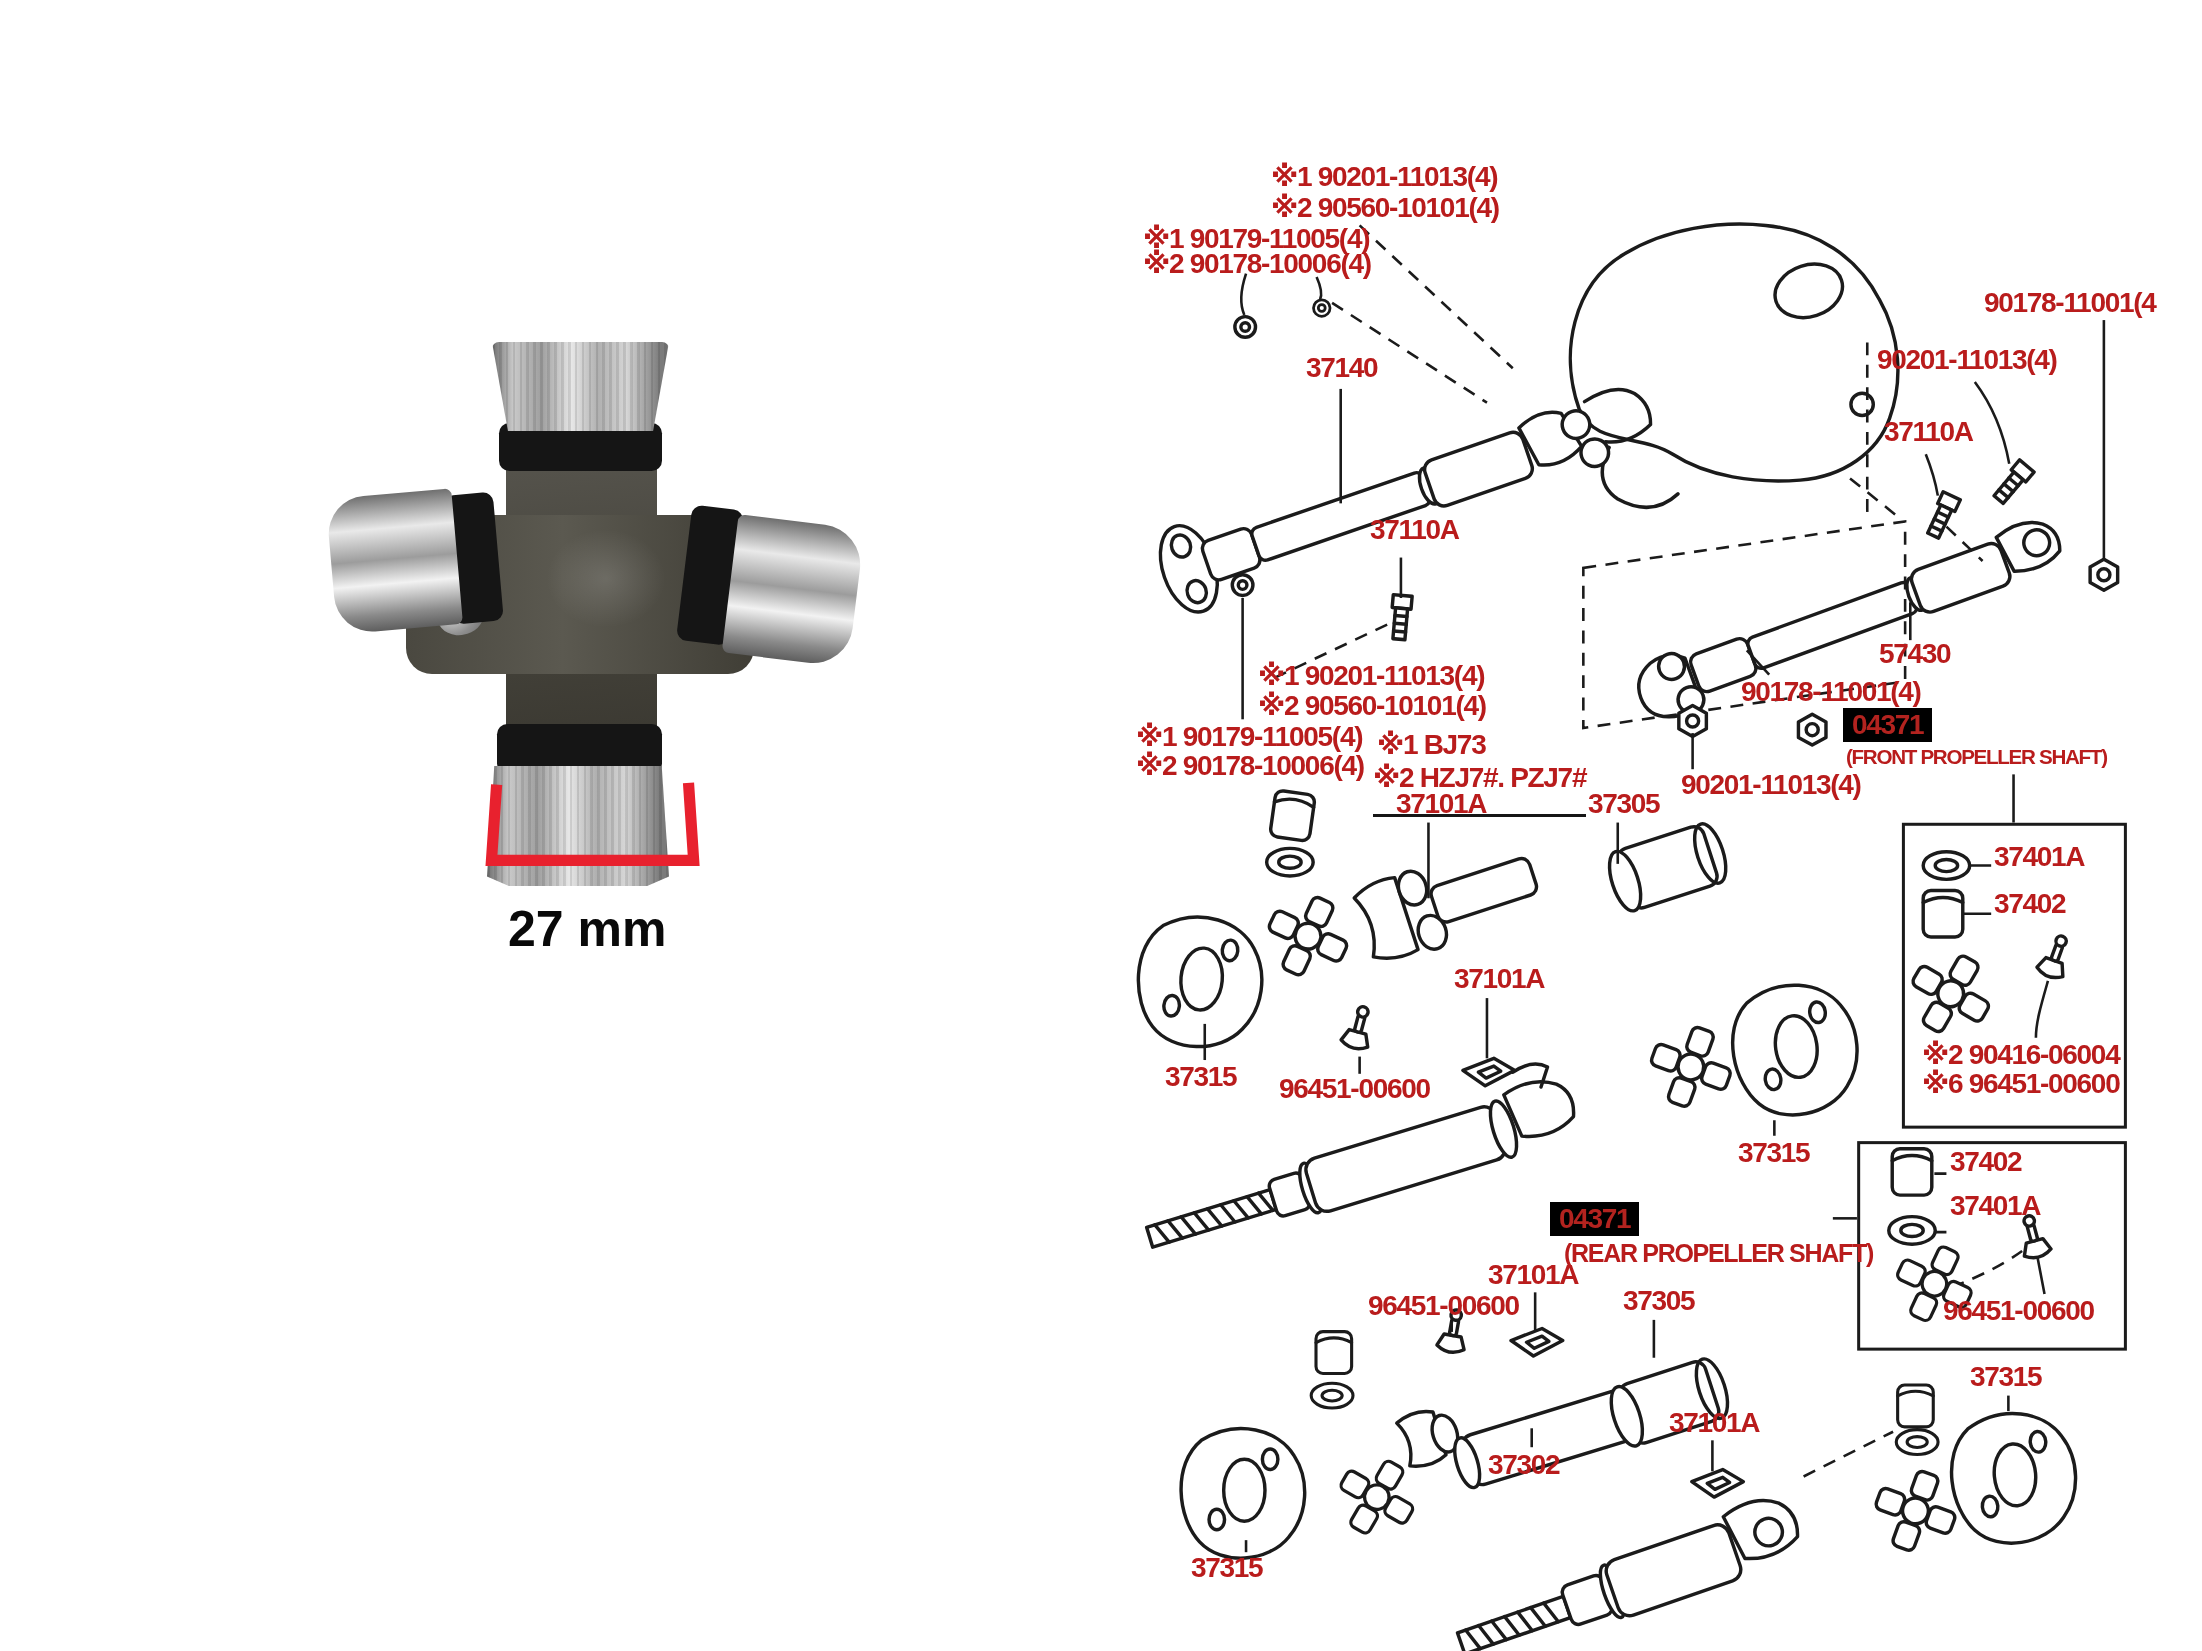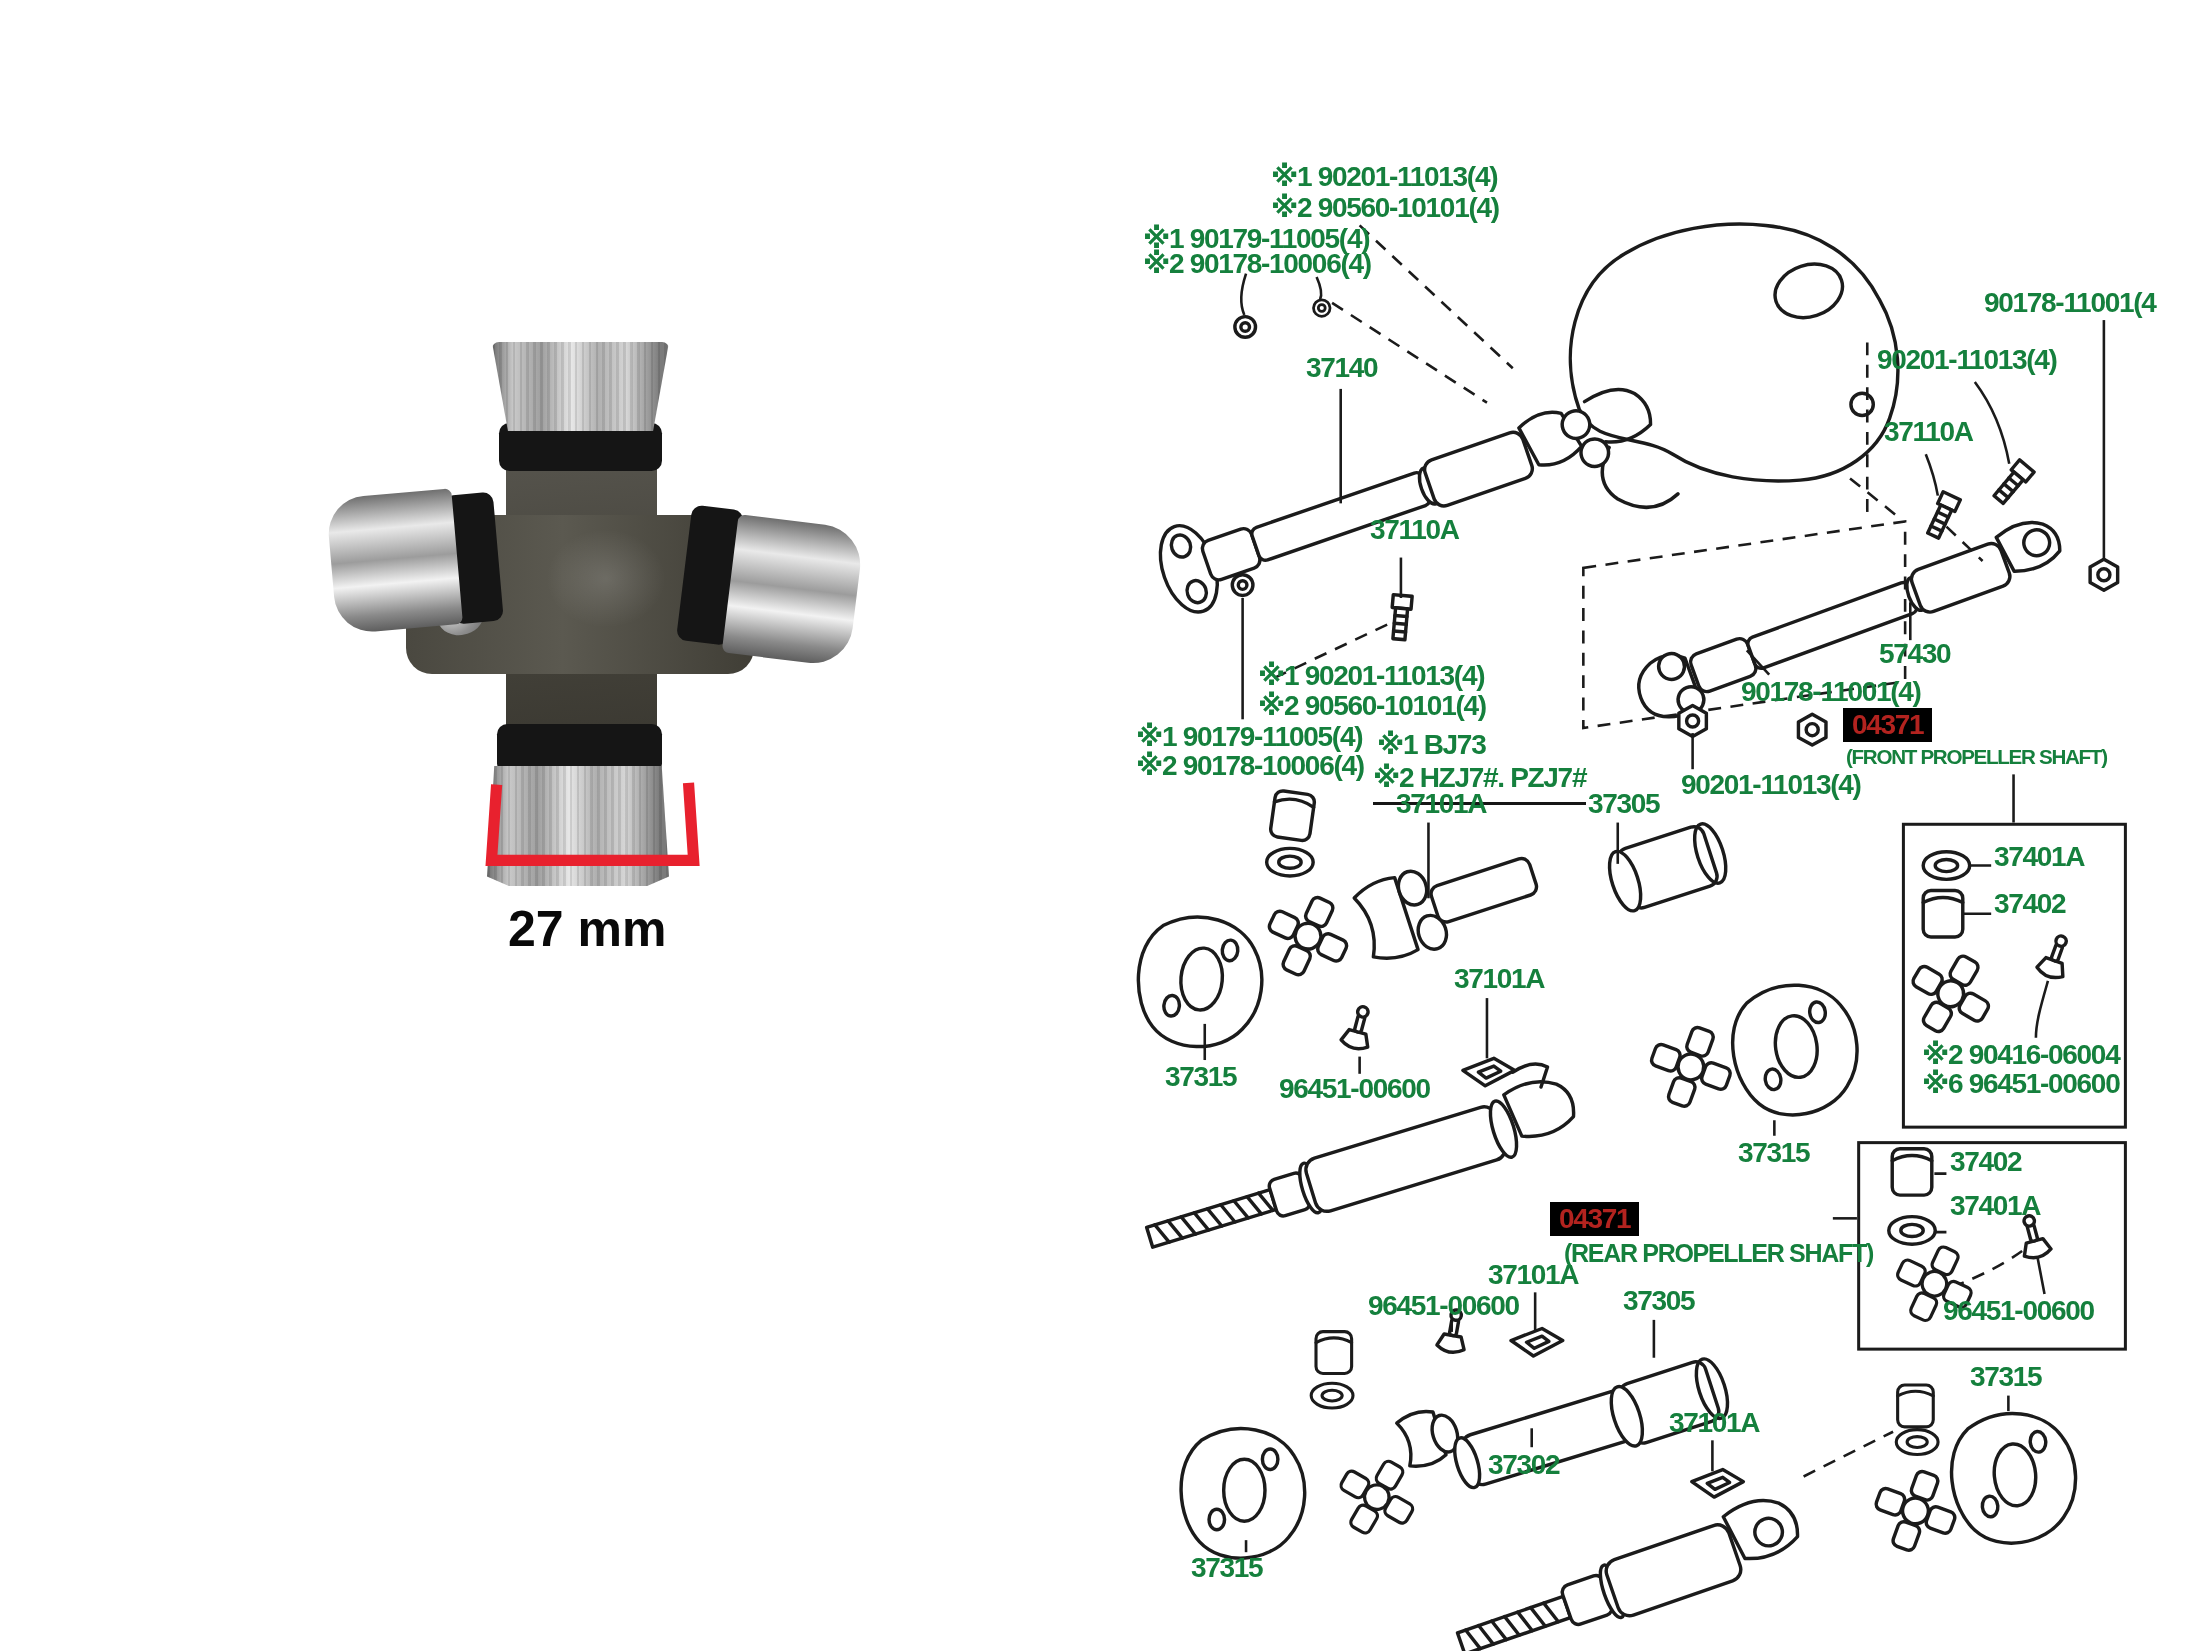--- a/index.html
+++ b/index.html
@@ -1,22 +1,22 @@
 <!DOCTYPE html>
 <html style="font-size:13.8px"><head>
 <meta charset="utf-8">
 <style>
   html,body{margin:0;padding:0;background:#ffffff;}
   .stage{position:relative;width:2203px;height:1652px;background:#ffffff;overflow:hidden;
          font-family:"Liberation Sans","DejaVu Sans",sans-serif;}
   
-  .plabel{position:absolute;white-space:nowrap;line-height:1;color:#15803d;
+  .plabel{position:absolute;white-space:nowrap;line-height:1;color:#b91c1c;
           font-weight:700;font-size:28px;letter-spacing:-1.3px;}
   .plabel.hl{background:#000000;color:#b3231f;padding:2.6px 8.6px;margin-left:-8.6px;margin-top:-2.6px;}
-  .plabel.ul{border-bottom:3.4px solid #161616;padding-bottom:10px;text-align:center;}
+  .plabel.ul{border-bottom:3.4px solid #161616;padding-bottom:22px;text-align:center;}
   
   svg.art{position:absolute;left:0;top:0;}
   .ln{stroke:#1b1b1b;stroke-width:4;fill:none;stroke-linecap:round;stroke-linejoin:round;}
   .lnf{stroke:#1b1b1b;stroke-width:4;fill:#ffffff;stroke-linejoin:round;}
   .ld{stroke:#1b1b1b;stroke-width:3;fill:none;}
   .dash{stroke:#1b1b1b;stroke-width:3;fill:none;stroke-dasharray:15 11;}
   .kitbox{stroke:#1b1b1b;stroke-width:3.5;fill:none;}
   
   .ph{position:absolute;}
   .seal{background:#151515;border-radius:10.3px;}

